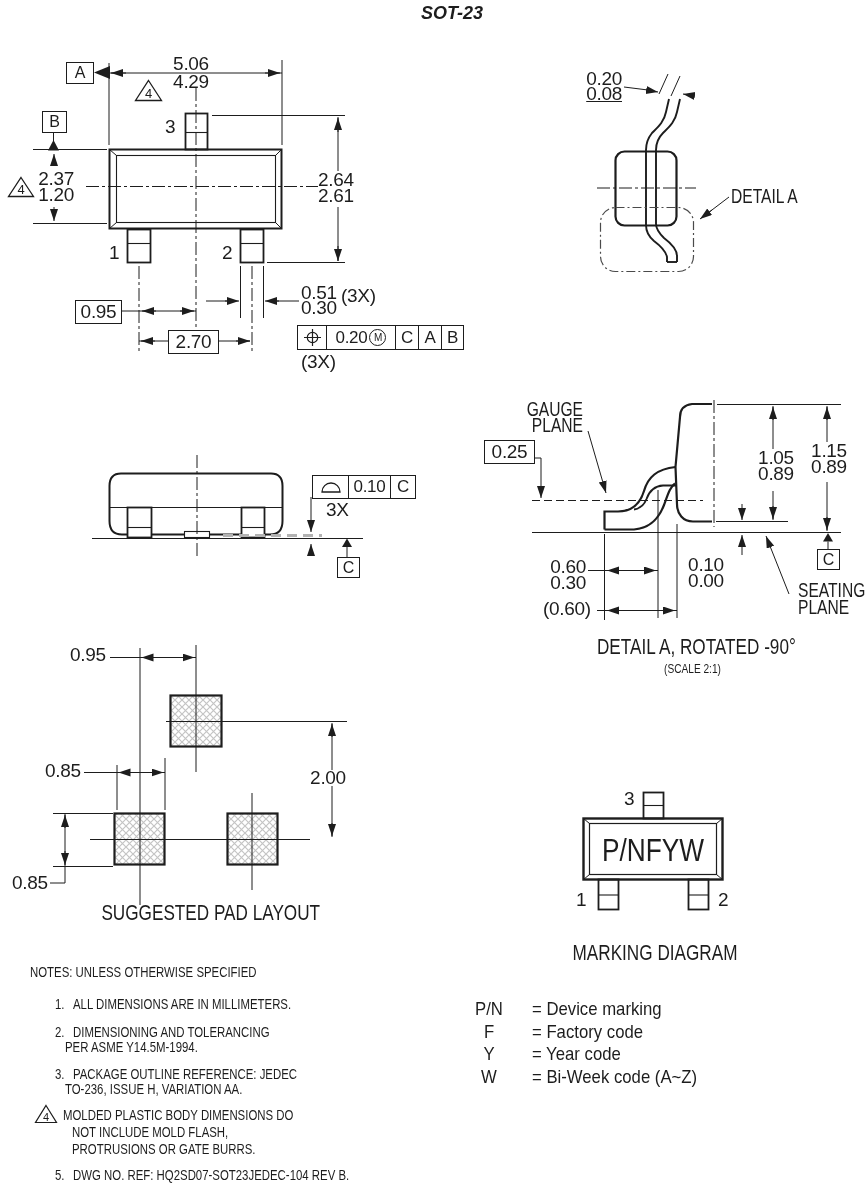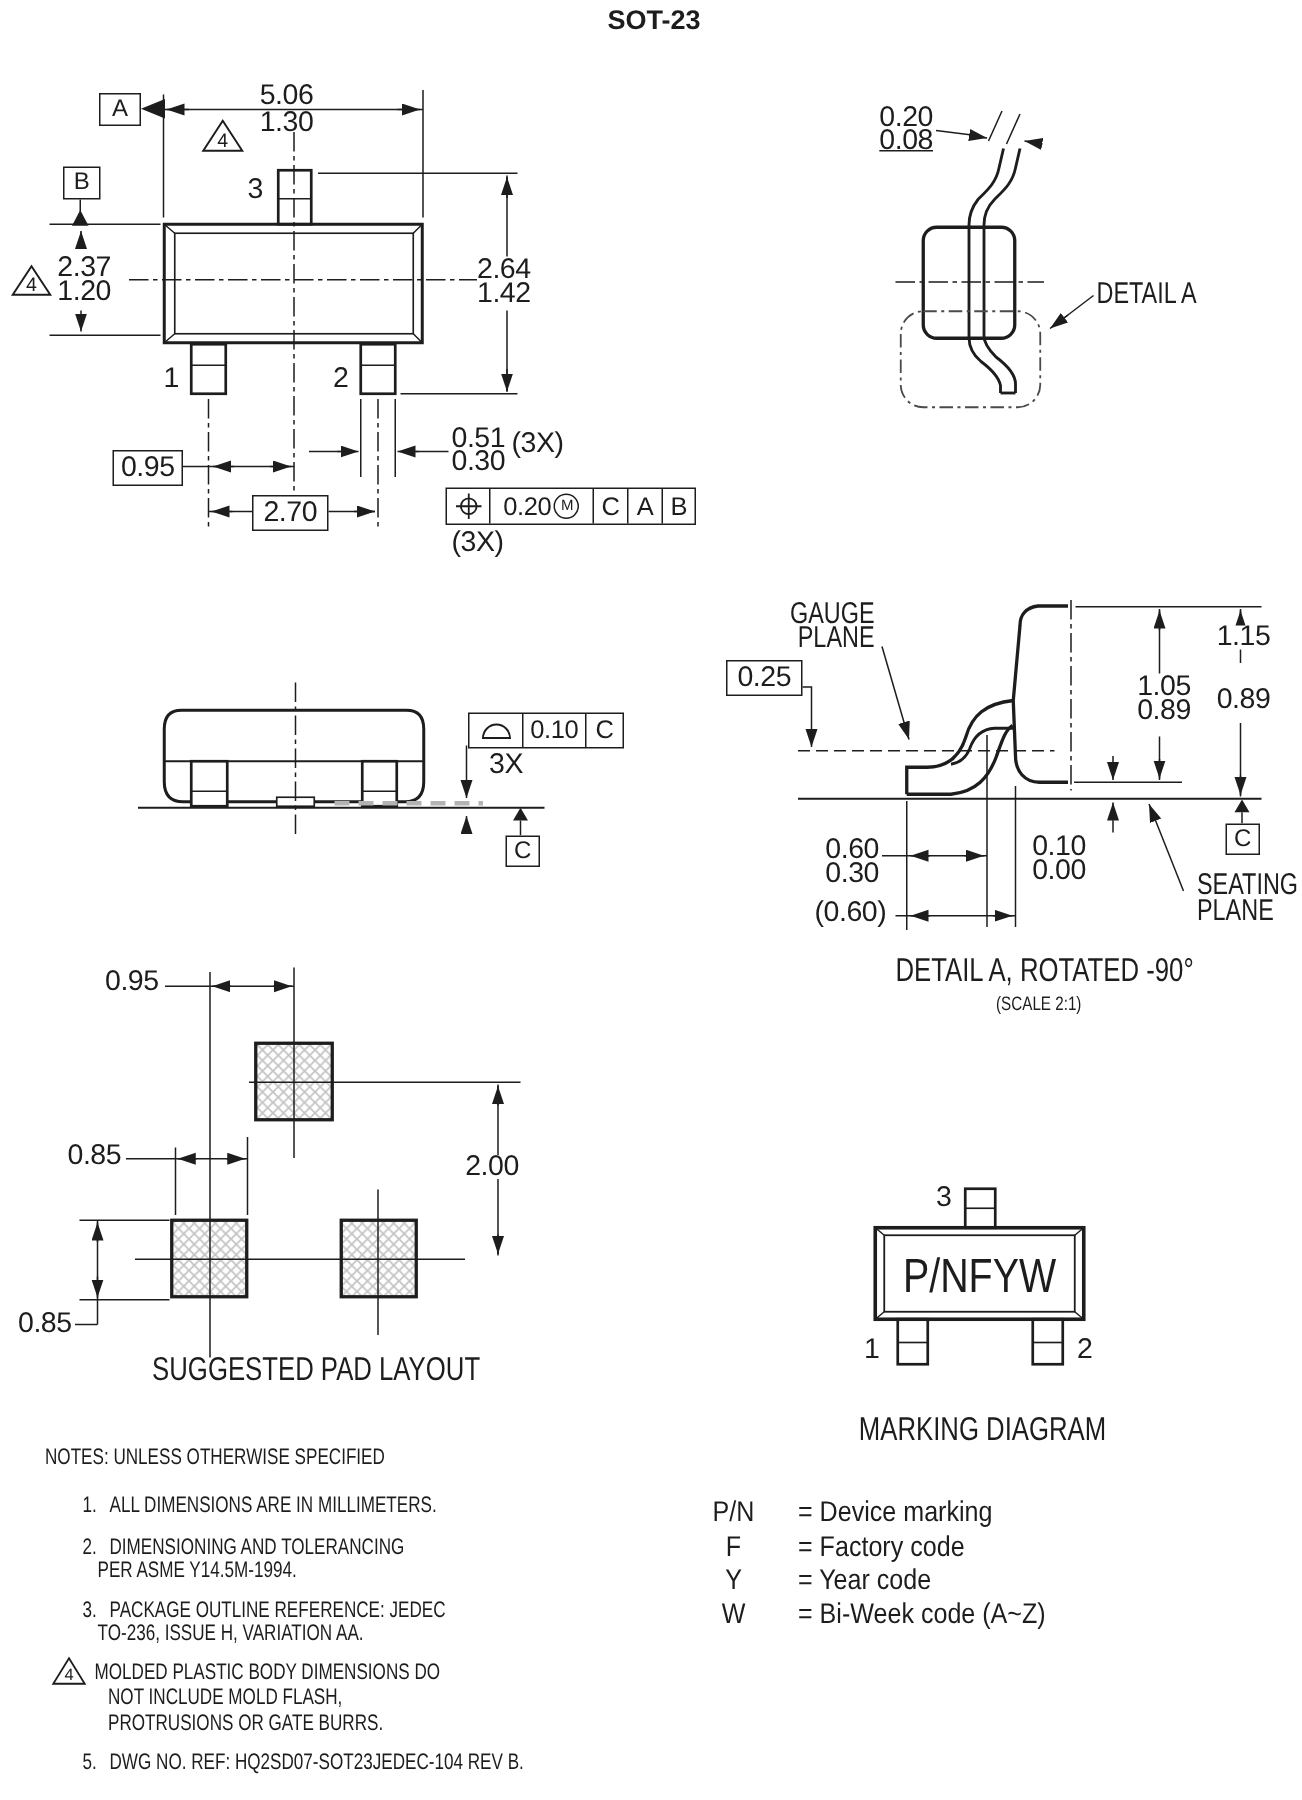--- a/index.html
+++ b/index.html
@@ -209,21 +209,21 @@
     <rect class="o24" x="583.5" y="818.5" width="139" height="61"></rect>
     <rect class="o12" x="589.5" y="823.5" width="127" height="51"></rect>
     <path class="t1" d="M583.5,818.5 L589.5,823.5 M722.5,818.5 L716.5,823.5 M583.5,879.5 L589.5,874.5 M722.5,879.5 L716.5,874.5"></path>
     <rect class="o18" x="598.5" y="879.5" width="20" height="30"></rect>
     <line class="o1" x1="598.5" y1="895" x2="618.5" y2="895"></line>
     <rect class="o18" x="688.5" y="879.5" width="20" height="30"></rect>
     <line class="o1" x1="688.5" y1="895" x2="708.5" y2="895"></line>
   </g>
 </svg>
 
-<div class="t title" style="left:376px;top:5px;width:120px;">SOT-23</div>
+<div class="t title" style="left:392px;top:5px;width:120px;font-style:italic;">SOT-23</div>
 
 <div class="dbox" style="left:66px;top:62px;width:26px;height:20px;">
       <span>A</span>
     </div>
 <div class="dbox" style="left:42px;top:111px;width:23px;height:20px;">
       <span>B</span>
     </div>
 
 <div class="flag" style="left:134px;top:79px;width:29px;height:23px;">
   <svg width="29" height="23">
@@ -232,28 +232,28 @@
   <span>4</span>
 </div>
 <div class="flag" style="left:7px;top:176px;width:28px;height:22px;">
   <svg width="28" height="22">
         <polygon points="14,1.5 26.5,20.5 1.5,20.5" style="fill:none;stroke:#1d1d1d;stroke-width:1.3"></polygon>
       </svg>
   <span>4</span>
 </div>
 
 <div class="t num ctr" style="left:168px;top:56px;width:46px;">5.06</div>
-<div class="t num ctr" style="left:168px;top:74px;width:46px;">1.30</div>
+<div class="t num ctr" style="left:168px;top:74px;width:46px;">4.29</div>
 <div class="t num" style="left:165px;top:119px;">3</div>
 <div class="t num" style="left:109px;top:245px;">1</div>
 <div class="t num" style="left:222px;top:245px;">2</div>
 <div class="t num rgt" style="left:36px;top:171px;width:38px;">2.37</div>
 <div class="t num rgt" style="left:36px;top:187px;width:38px;">1.20</div>
 <div class="t num" style="left:318px;top:172px;">2.64</div>
-<div class="t num" style="left:318px;top:188px;">1.42</div>
+<div class="t num" style="left:318px;top:188px;">2.61</div>
 <div class="t num" style="left:301px;top:285px;">0.51</div>
 <div class="t num" style="left:301px;top:300px;">0.30</div>
 <div class="t num" style="left:341px;top:288px;">(3X)</div>
 
 <div class="dimbox" style="left:75px;top:300px;width:45px;height:22px;">
       <span>0.95</span>
     </div>
 <div class="dimbox" style="left:168px;top:330px;width:49px;height:22px;">
       <span>2.70</span>
     </div>
@@ -305,21 +305,21 @@
       <span>C</span>
     </div>
 
 <div class="t lblr rgt" style="left:505px;top:401px;width:78px;">GAUGE</div>
 <div class="t lblr rgt" style="left:505px;top:417px;width:78px;">PLANE</div>
 <div class="dimbox" style="left:484px;top:440px;width:49px;height:22px;">
       <span>0.25</span>
     </div>
 <div class="t num ctr bg" style="left:753px;top:450px;width:42px;">1.05</div>
 <div class="t num ctr bg" style="left:753px;top:466px;width:42px;">0.89</div>
-<div class="t num ctr bg" style="left:806px;top:417px;width:42px;">1.15</div>
+<div class="t num ctr bg" style="left:806px;top:443px;width:42px;">1.15</div>
 <div class="t num ctr bg" style="left:806px;top:459px;width:42px;">0.89</div>
 <div class="t num ctr" style="left:686px;top:557px;width:40px;">0.10</div>
 <div class="t num ctr" style="left:686px;top:573px;width:40px;">0.00</div>
 <div class="t num rgt" style="left:546px;top:559px;width:40px;">0.60</div>
 <div class="t num rgt" style="left:546px;top:575px;width:40px;">0.30</div>
 <div class="t num" style="left:543px;top:601px;">(0.60)</div>
 <div class="dbox" style="left:817px;top:549px;width:21px;height:19px;">
       <span>C</span>
     </div>
 <div class="t lbl" style="left:798px;top:582px;">SEATING</div>

